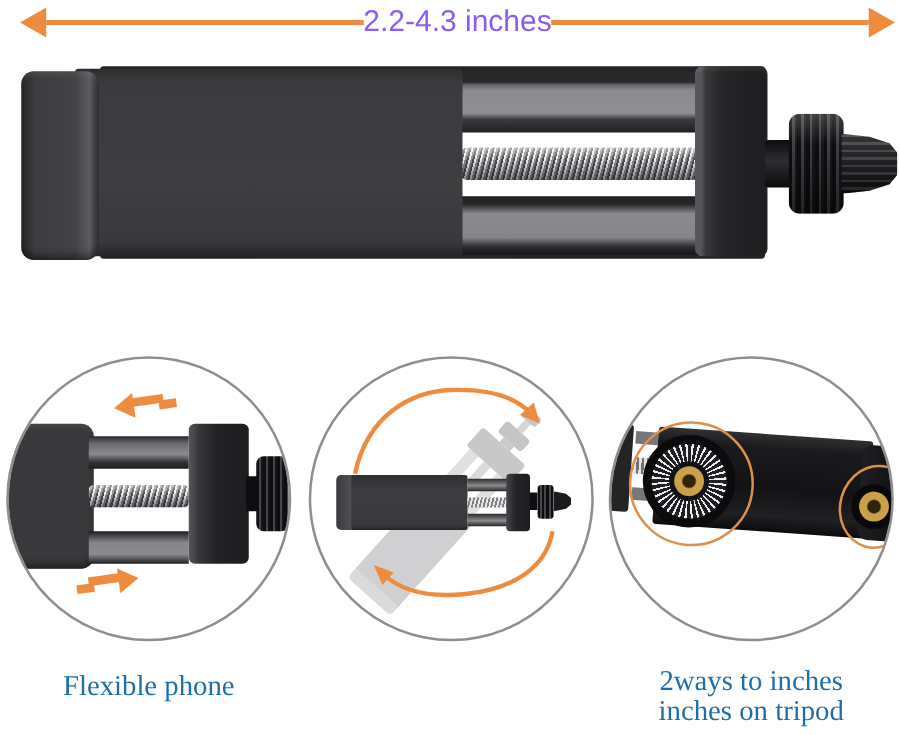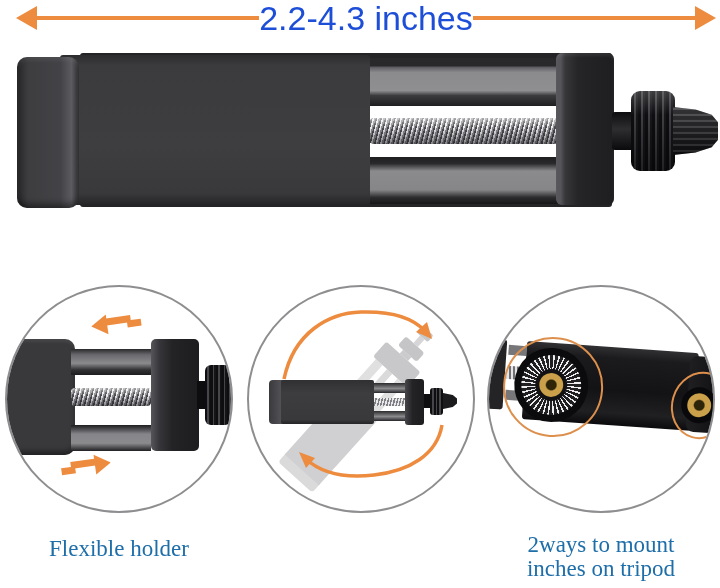--- a/index.html
+++ b/index.html
@@ -5,21 +5,21 @@
   html,body{margin:0;padding:0;background:#fff;}
   .canvas{position:relative;width:720px;height:588px;background:#ffffff;overflow:hidden;
           font-family:"Liberation Sans",sans-serif;}
   .abs{position:absolute;}
 
   
   .measure{position:absolute;left:16px;top:2px;width:700px;height:32px;display:flex;align-items:center;}
   .m-head-l{width:0;height:0;border-top:12px solid transparent;border-bottom:12px solid transparent;border-right:21px solid #ED8B3E;}
   .m-head-r{width:0;height:0;border-top:12px solid transparent;border-bottom:12px solid transparent;border-left:21px solid #ED8B3E;}
   .m-line{flex:1;height:4px;background:#ED8B3E;}
-  .m-text{color:#1d4ed8;font-size:34px;line-height:32px;margin:0 0;white-space:nowrap;}
+  .m-text{color:#8b5cf6;font-size:24px;line-height:32px;margin:0 0;white-space:nowrap;}
 
   
   .edge-strip{position:absolute;left:80px;width:532px;height:7px;background:#242427;border-radius:3px;}
   .jaw{position:absolute;left:17px;top:57px;width:62px;height:151px;border-radius:10px;
        background:linear-gradient(90deg,#28282a 0%,#3d3d40 18%,#434347 70%,#5b5b60 88%,#343437 100%);
        box-shadow:inset 0 3px 4px rgba(255,255,255,.08), inset 0 -4px 6px rgba(0,0,0,.45);}
   .plate{position:absolute;left:60px;top:55px;width:310px;height:150px;border-radius:3px;
        background:linear-gradient(180deg,#2c2c2e 0%,#3b3b3e 7%,#3e3e41 60%,#39393c 92%,#252527 100%);}
   .rail{position:absolute;left:368px;width:192px;}
   .rail-top{top:58px;height:48px;background:linear-gradient(180deg,#29292b 0%,#29292b 16%,#626266 20%,#8b8b8e 30%,#8f8f92 68%,#3c3c3f 78%,#1e1e20 100%);}
@@ -209,19 +209,19 @@
       <div class="c3-knurl"></div>
       <div class="c3-bossin"></div>
       <div class="c3-brass1"></div>
       <div class="c3-ring1"></div>
       <div class="c3-recess"></div>
       <div class="c3-brass2"></div>
       <div class="c3-ring2"></div>
     </div>
   </div>
 
-  <div class="caption cap1">Flexible holder</div>
+  <div class="caption cap1">Flexible phone</div>
   <div class="caption cap3">
-    <div>2ways to mount</div>
+    <div>2ways to inches</div>
     <div>inches on tripod</div>
   </div>
 
 </div>
 
 </body></html>

